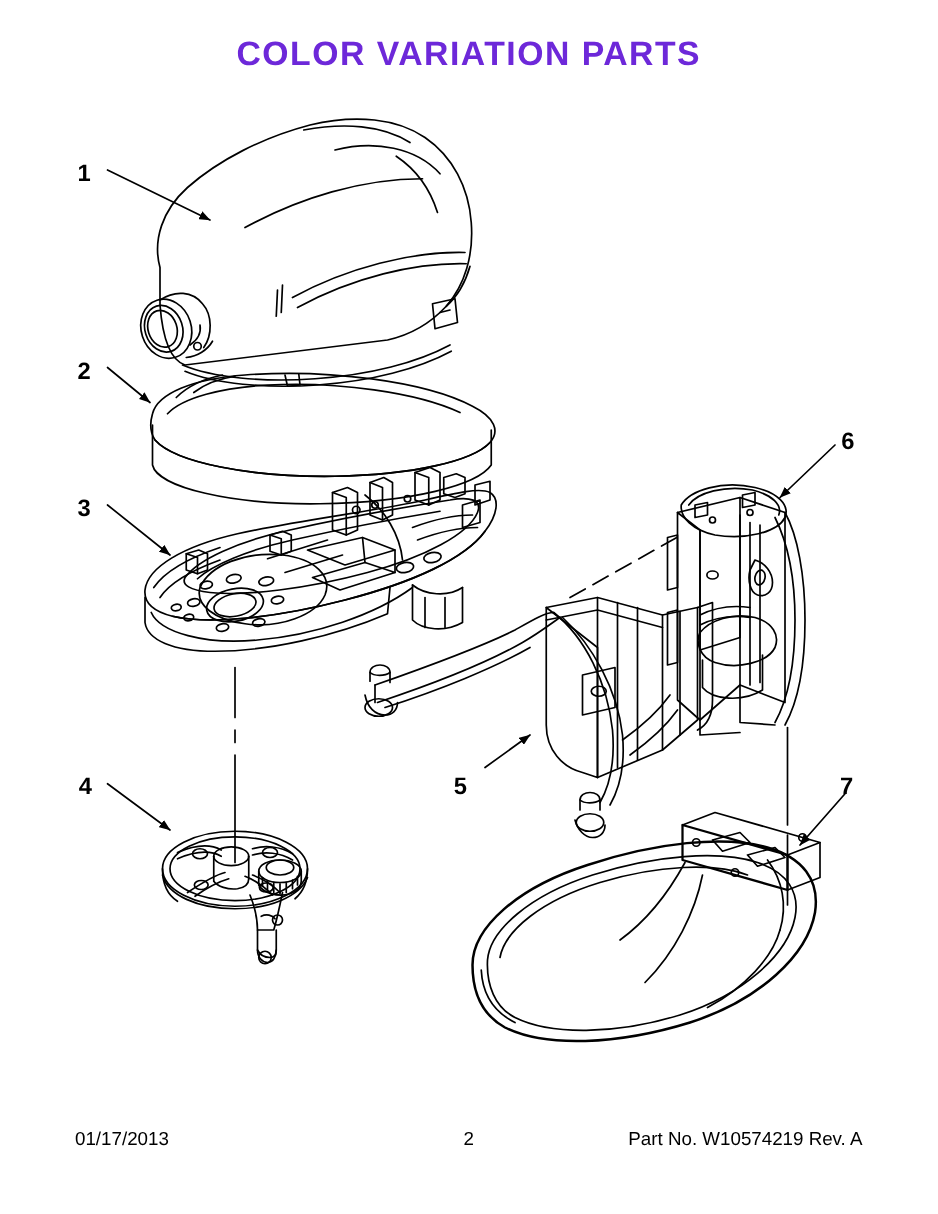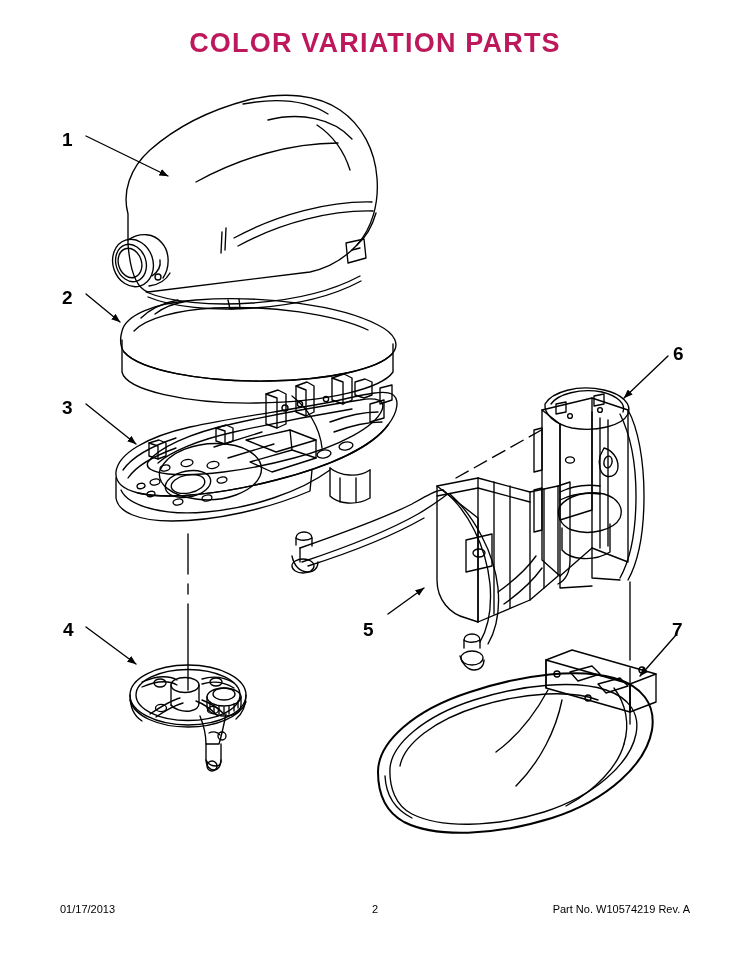--- a/index.html
+++ b/index.html
@@ -22,21 +22,21 @@
   #page-title {
     position: absolute;
     left: 0;
     top: 28px;
     width: 750px;
     text-align: center;
     font-size: 27px;
     font-weight: bold;
     letter-spacing: 1.2px;
     font-family: "Liberation Sans", sans-serif;
-    color: #be185d;
+    color: #6d28d9;
   }
   #diagram-canvas {
     position: absolute;
     left: 0;
     top: 0;
     width: 750px;
     height: 971px;
   }
   .callout-label {
     position: absolute;
@@ -49,21 +49,21 @@
   }
   #footer {
     position: absolute;
     left: 0;
     top: 903px;
     width: 750px;
     height: 20px;
   }
   .footer-cell {
     position: absolute;
-    font-size: 11px;
+    font-size: 15px;
     font-family: "Liberation Sans", sans-serif;
     color: #000;
     white-space: nowrap;
   }
   #footer-date { left: 60px; top: 0; }
   #footer-page { left: 0; top: 0; width: 750px; text-align: center; }
   #footer-part { right: 60px; top: 0; }
 </style>
 </head>
 <body>

